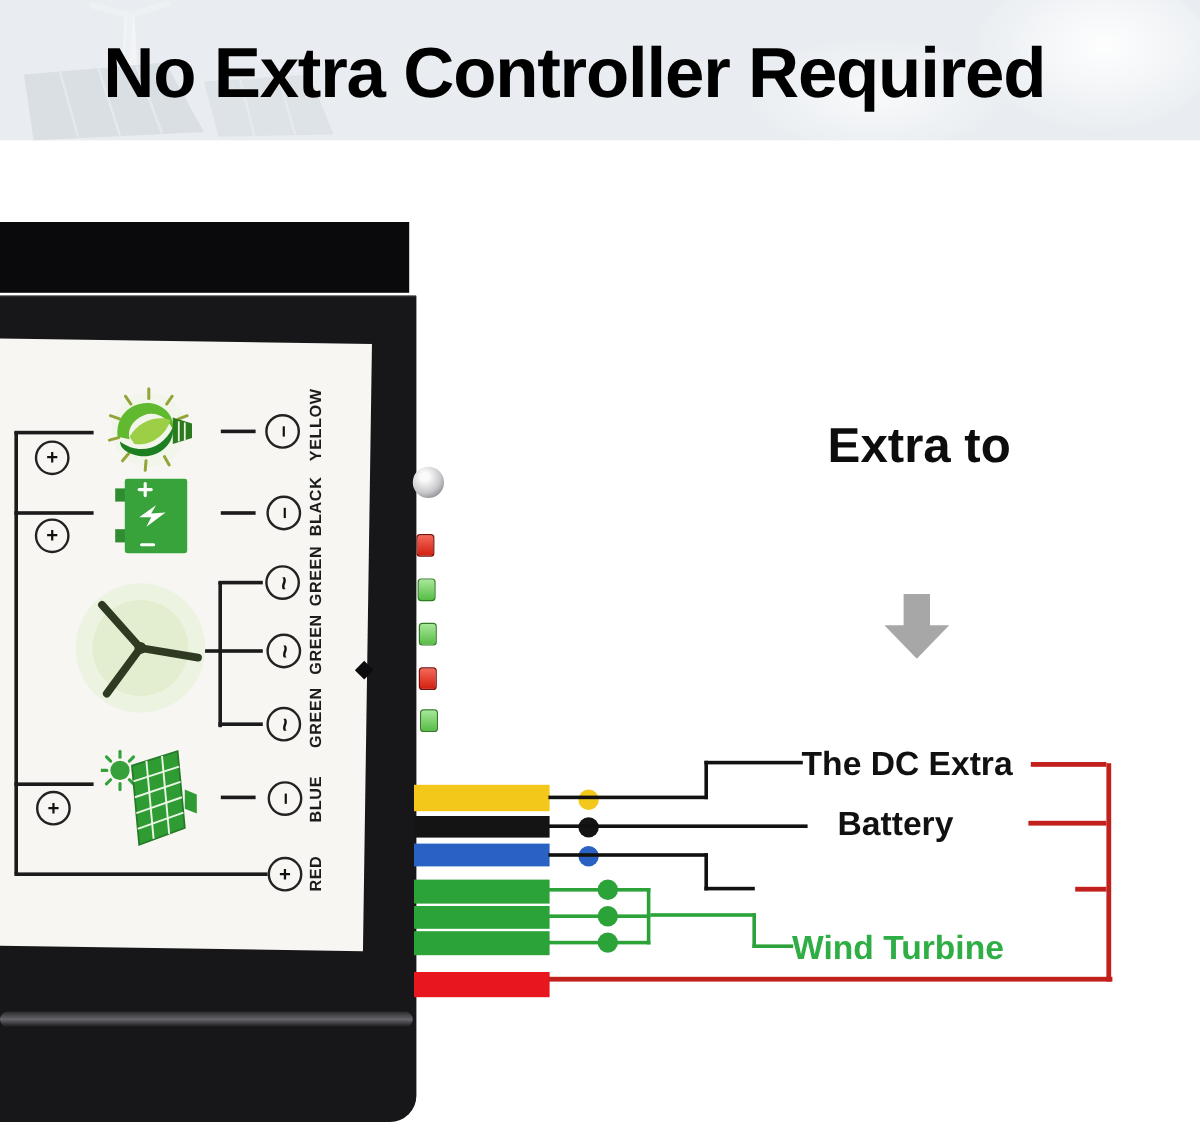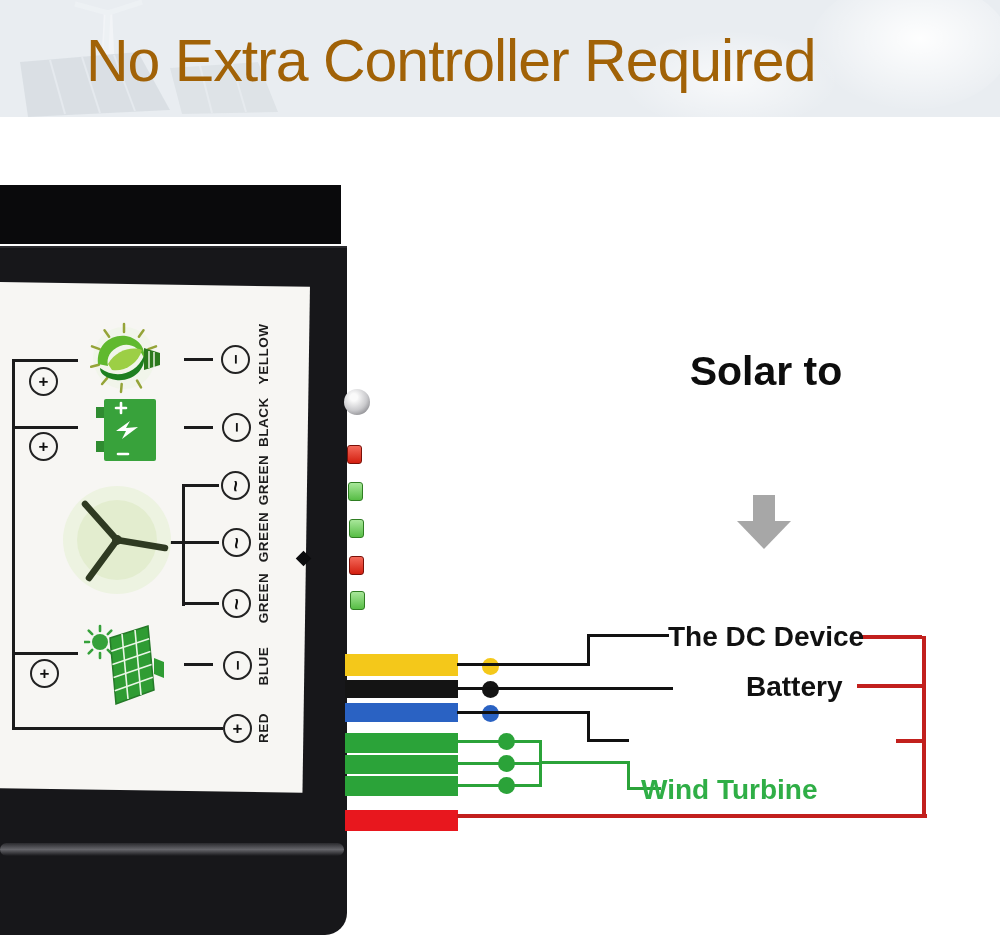--- a/index.html
+++ b/index.html
@@ -5,21 +5,21 @@
   html,body{margin:0;padding:0;background:#fff;}
   #canvas{position:relative;width:1000px;height:938px;background:#ffffff;overflow:hidden;
           font-family:"Liberation Sans",sans-serif;}
   .abs{position:absolute;}
 
   
   #band{left:0;top:0;width:1000px;height:117px;background:#e9edf1;}
   .cloud{border-radius:50%;}
 
   
-  #title{left:86px;top:27px;font-size:59px;font-weight:400;color:#a16207;
+  #title{left:86px;top:27px;font-size:59px;font-weight:700;color:#000000;
          letter-spacing:-1px;white-space:nowrap;}
 
   
   #top-bar{left:0;top:185px;width:341px;height:59px;background:#0a0a0c;}
   #body{left:0;top:246px;width:347px;height:687px;background:#17171a;
         border-radius:0 0 22px 0;border-top:2px solid #2a2a2e;}
   #body-highlight{left:0;top:595px;width:344px;height:13px;border-radius:7px;
         background:linear-gradient(180deg,rgba(150,150,158,.15),rgba(165,165,172,.55),rgba(20,20,22,.1));}
   #label-panel{left:-8px;top:282px;width:318px;height:506px;background:#f7f6f3;
         transform:rotate(0.85deg);transform-origin:top left;}
@@ -252,23 +252,23 @@
   <div class="abs gl" style="left: 542px; top: 761px; width: 88px; background-color: rgb(43, 163, 57);"></div>
   <div class="abs glv" style="left: 627px; top: 761px; height: 29px; background-color: rgb(43, 163, 57);"></div>
   <div class="abs gl" style="left: 627px; top: 787px; width: 34px; background-color: rgb(43, 163, 57);"></div>
 
   <div class="abs rl" style="left: 457px; top: 814px; width: 470px; background-color: rgb(194, 32, 29);"></div>
   <div class="abs rlv" style="left: 922px; top: 636px; height: 182px; background-color: rgb(194, 32, 29);"></div>
   <div class="abs rl" style="left: 859px; top: 635px; width: 63px; background-color: rgb(194, 32, 29);"></div>
   <div class="abs rl" style="left: 857px; top: 684px; width: 65px; background-color: rgb(194, 32, 29);"></div>
   <div class="abs rl" style="left: 896px; top: 739px; width: 26px; background-color: rgb(194, 32, 29);"></div>
 
-  <div class="abs conn-label" style="left: 668px; top: 622px; color: rgb(17, 17, 17);">The DC Device</div>
-  <div class="abs conn-label" style="left: 698px; top: 672px; color: rgb(17, 17, 17); margin-left: 48px;">Battery</div>
-  <div class="abs conn-label" style="left: 641px; top: 775px; color: rgb(47, 174, 70);">Wind Turbine</div>
+  <div class="abs conn-label" style="left: 668px; top: 622px; color: rgb(17, 17, 17);">The DC Extra</div>
+  <div class="abs conn-label" style="left: 698px; top: 672px; color: rgb(17, 17, 17);">Battery</div>
+  <div class="abs conn-label" style="left: 660px; top: 775px; color: rgb(47, 174, 70);">Wind Turbine</div>
 
   <div class="abs" id="heading">
-    <div>Solar to</div>
+    <div>Extra to</div>
   </div>
   <div class="abs" id="arrow-shaft" style="background-color: rgb(167, 167, 167);"></div>
   <div class="abs" id="arrow-head" style="border-top-color: rgb(167, 167, 167);"></div>
 
 </div>
 
 </body></html>

